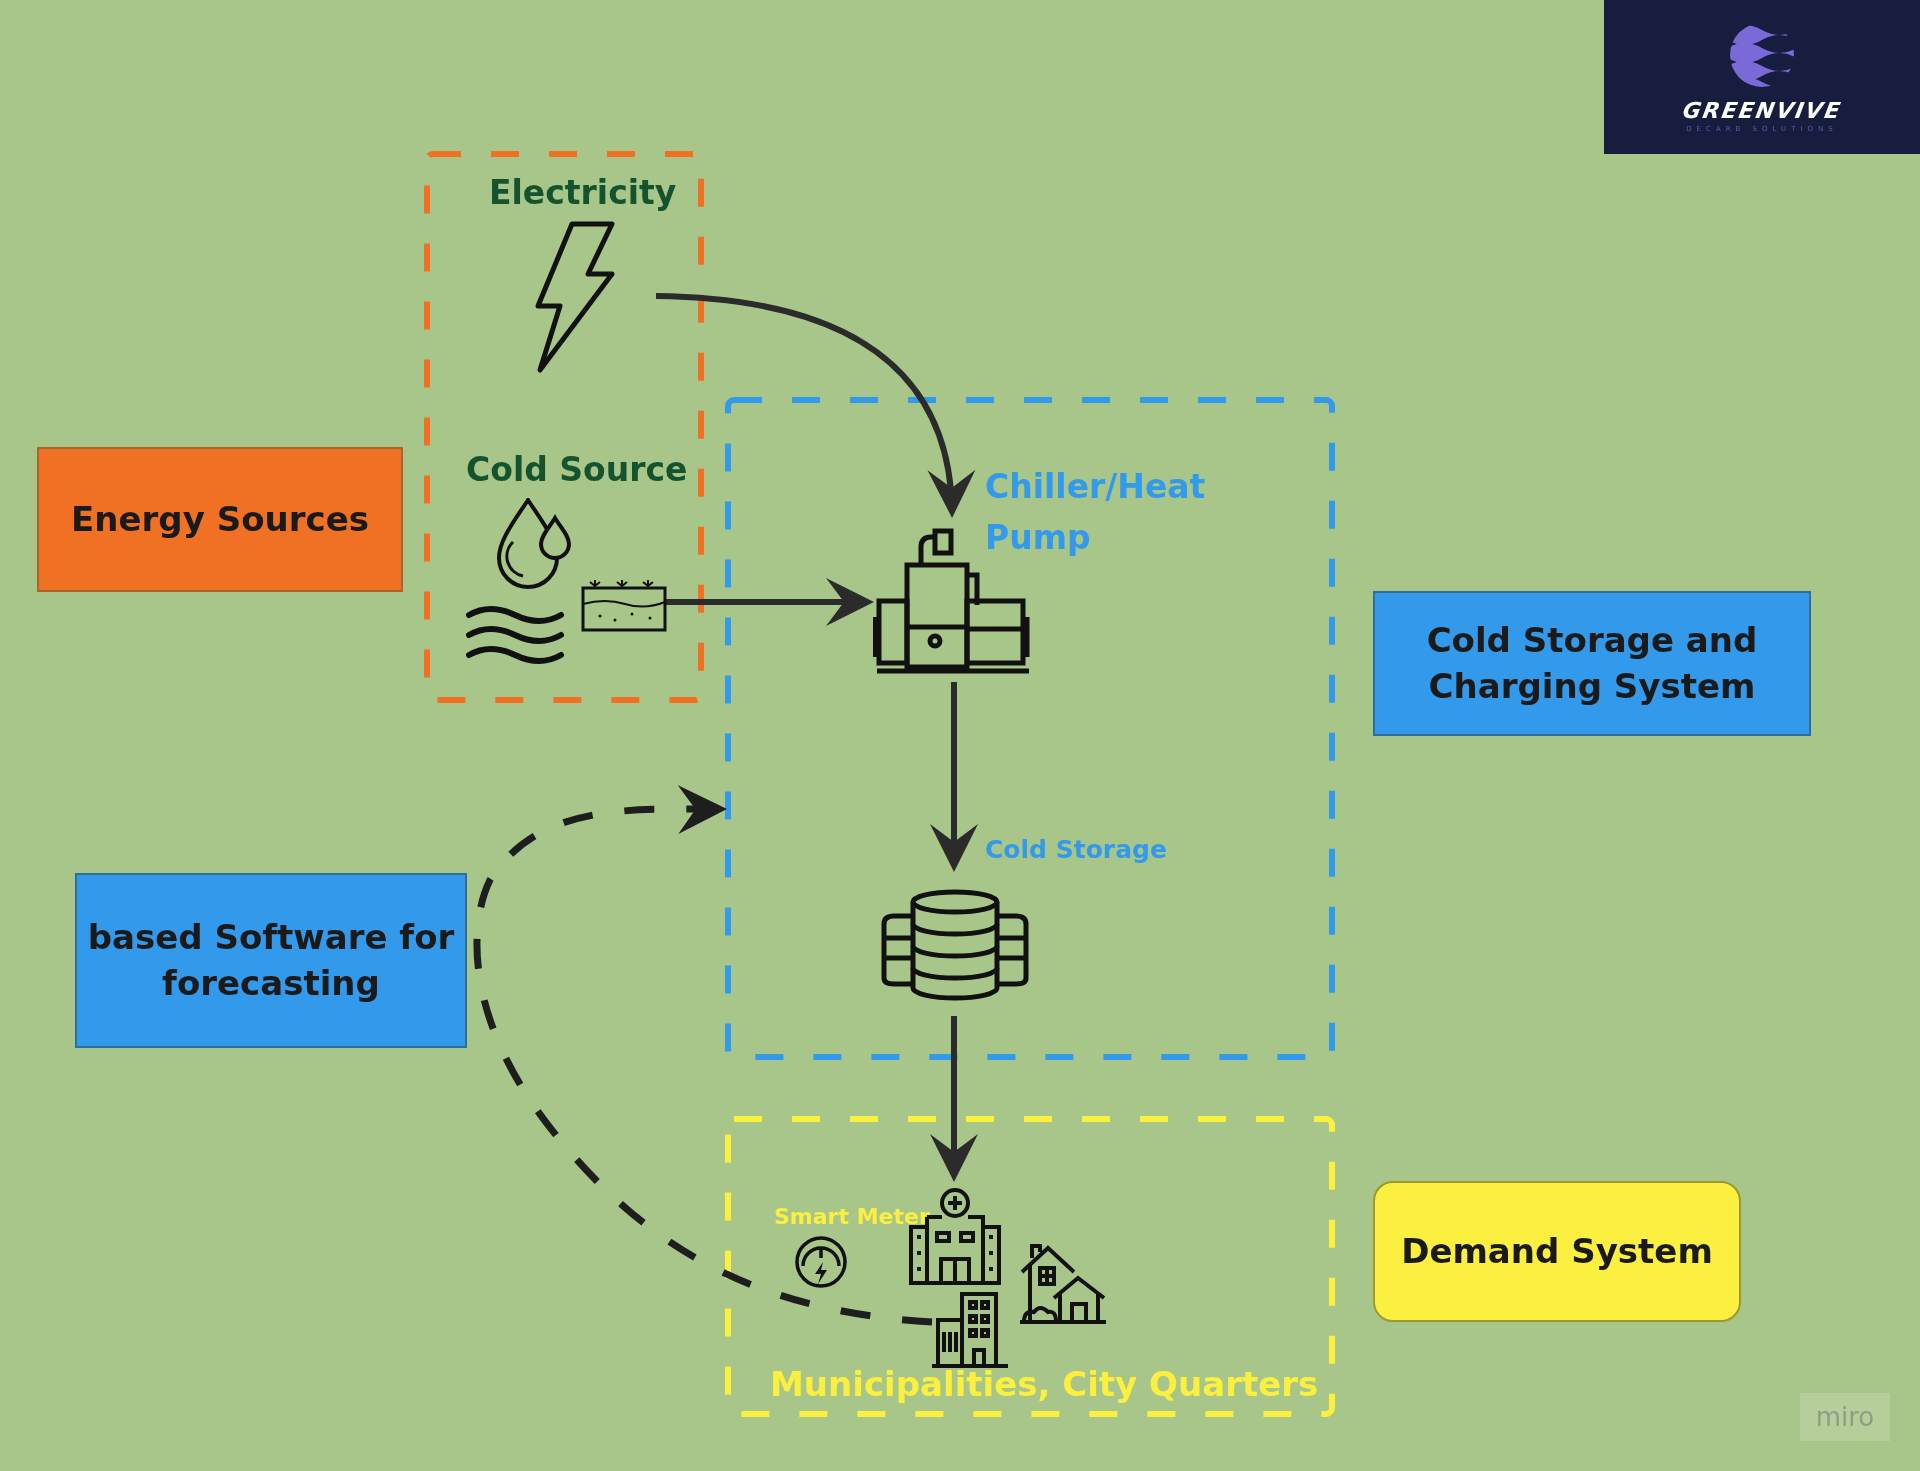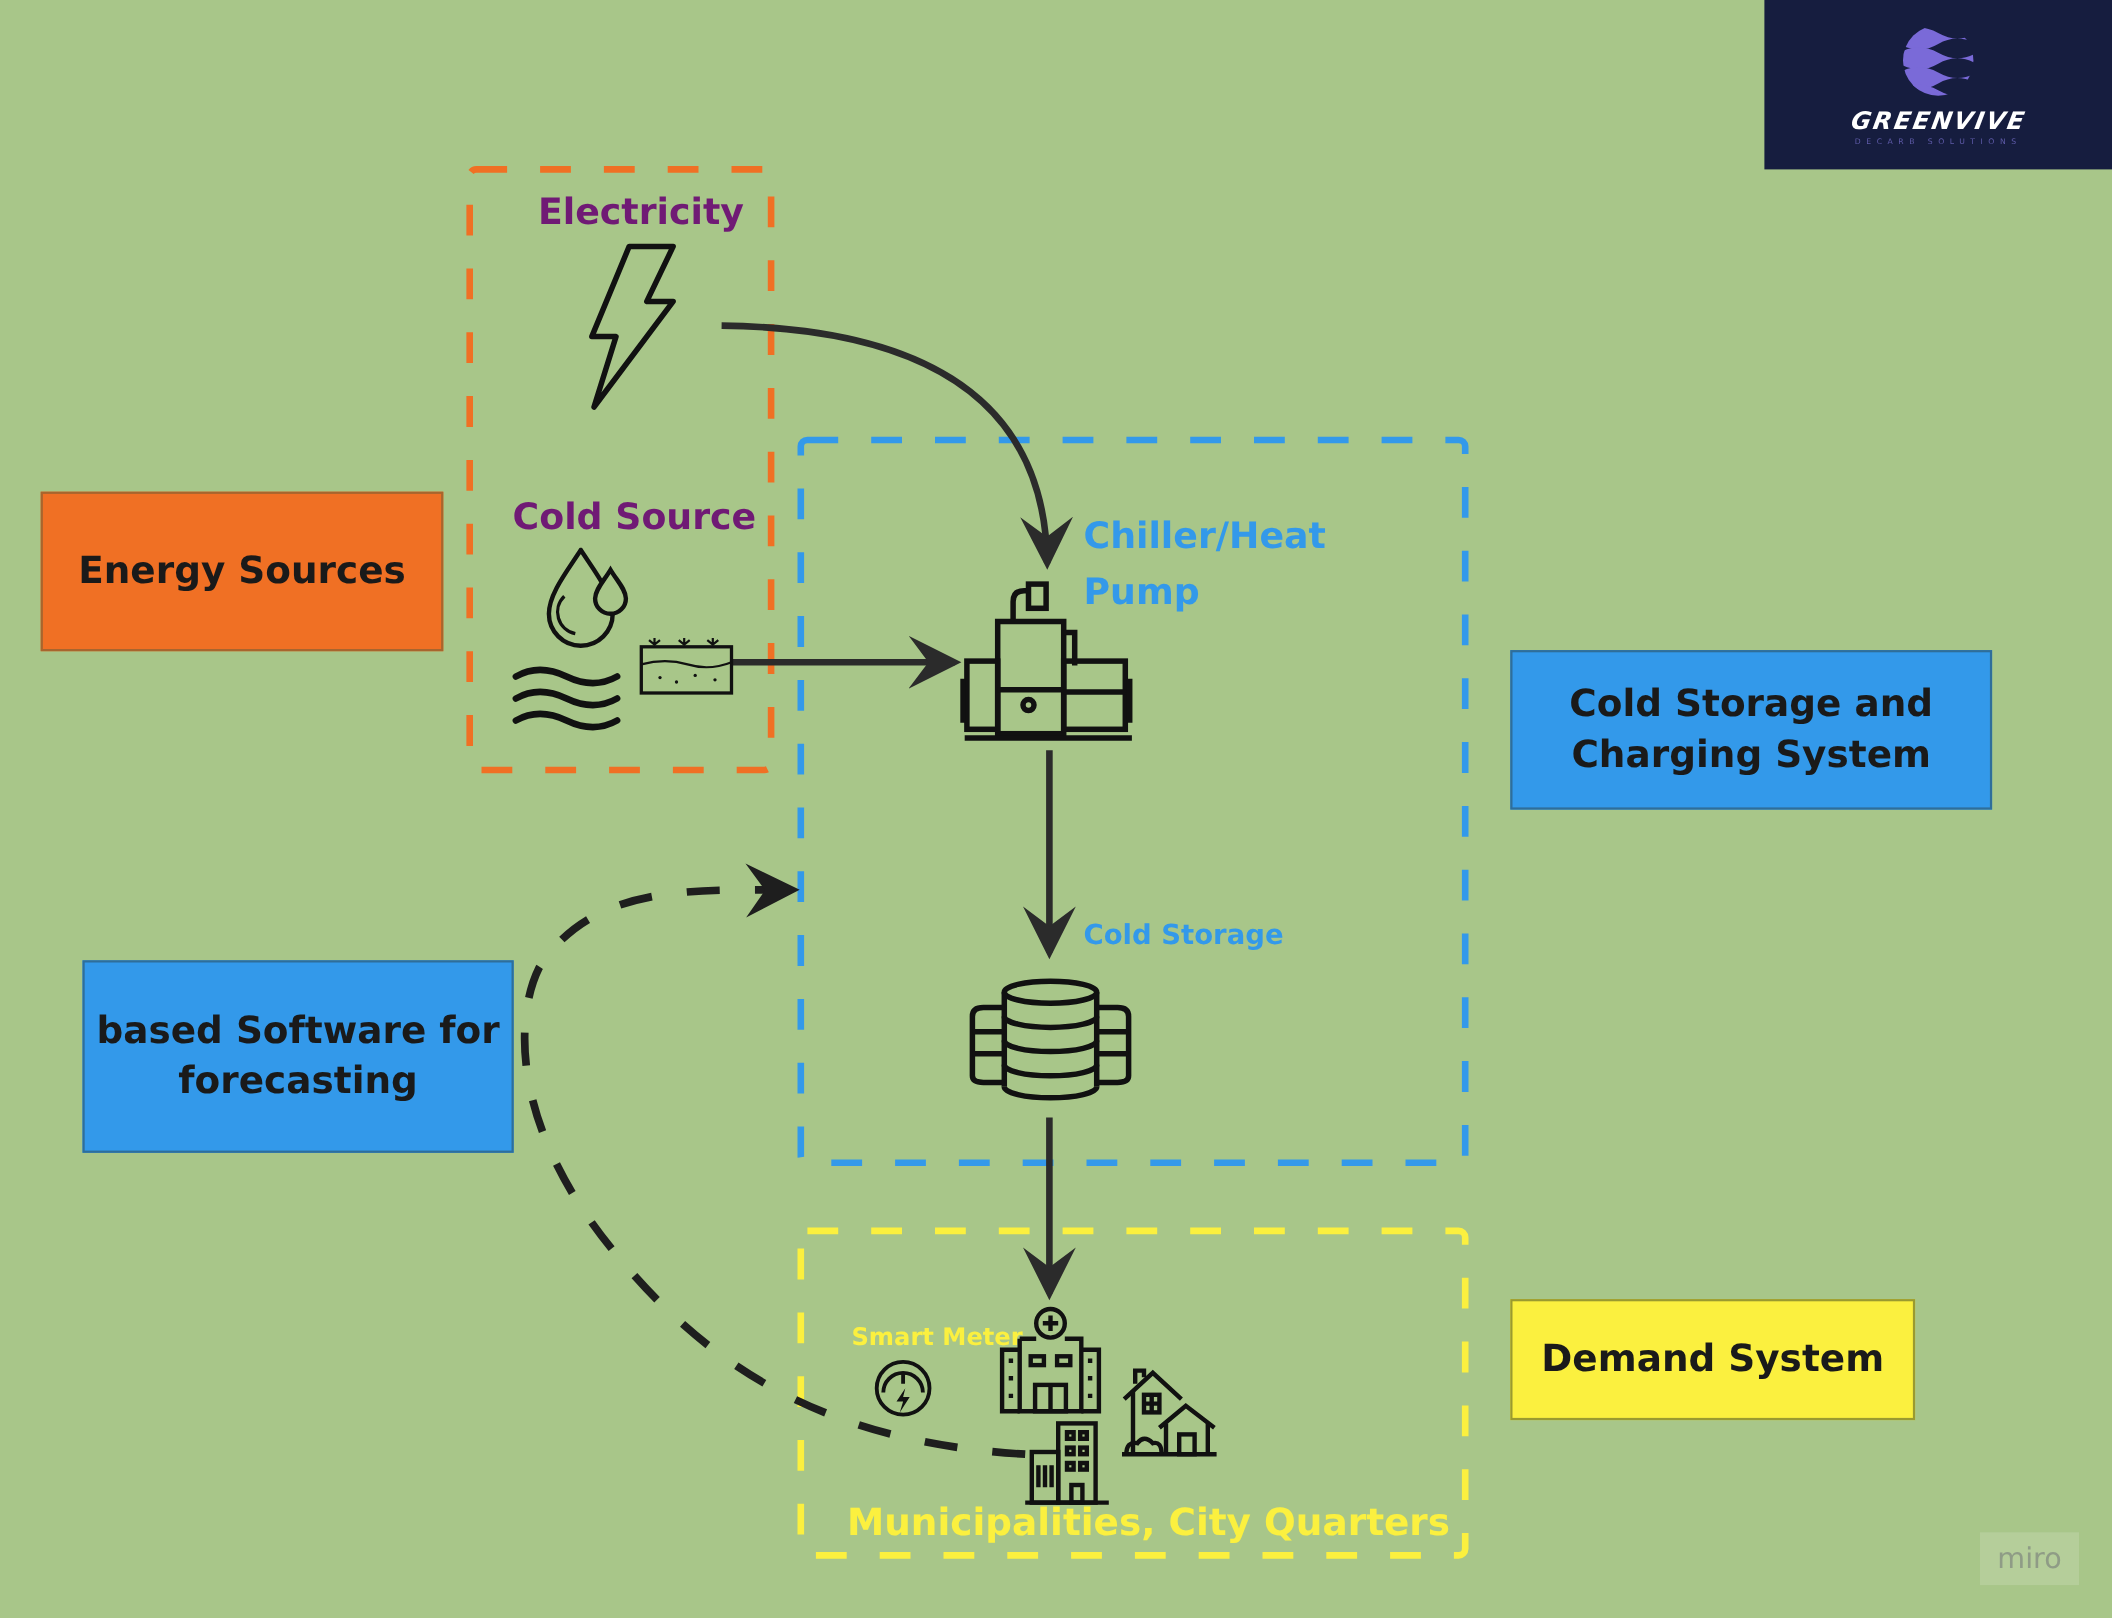--- a/index.html
+++ b/index.html
@@ -11,21 +11,21 @@
   svg.lines { position: absolute; left: 0; top: 0; }
   .box {
     position: absolute; display: flex; align-items: center; justify-content: center;
     text-align: center; font-weight: bold; color: #1a1a1a; box-sizing: border-box;
     line-height: 1.35;
   }
   .box-orange { background: #f07024; border: 2px solid #a8652e; }
   .box-blue { background: #3399ea; border: 2px solid #2f6e9a; }
   .box-yellow { background: #fbf03f; border: 2px solid #9a9a30; }
   .lbl { position: absolute; font-weight: bold; white-space: nowrap; }
-  .lbl-orange { color: #701a75; }
+  .lbl-orange { color: #14532d; }
   .lbl-blue { color: #3399ea; }
   .lbl-yellow { color: #fbf03f; }
   .logo {
     position: absolute; left: 1604px; top: 0; width: 316px; height: 154px;
     background: #161d3f; display: flex; flex-direction: column; align-items: center;
   }
   .logo-name {
     color: #ffffff; font-weight: bold; font-style: italic; font-size: 22px;
     letter-spacing: 2px; margin-top: 8px; transform: skewX(-10deg);
   }
@@ -92,21 +92,21 @@
 <div class="box box-blue" style="left:75px;top:873px;width:392px;height:175px;font-size:34px;flex-direction:column;">
   <span>based Software for</span>
   <span>forecasting</span>
 </div>
 
 <div class="box box-blue" style="left:1373px;top:591px;width:438px;height:145px;font-size:34px;flex-direction:column;">
   <span>Cold Storage and</span>
   <span>Charging System</span>
 </div>
 
-<div class="box box-yellow" style="left:1373px;top:1181px;width:368px;height:110px;font-size:34px;">
+<div class="box box-yellow" style="left:1373px;top:1181px;width:368px;height:141px;font-size:34px;border-radius:20px;">
   <span>Demand System</span>
 </div>
 
 <div class="lbl lbl-orange" style="left:489px;top:173px;font-size:33px;">Electricity</div>
 <svg class="icon" width="100" height="160" viewBox="0 0 100 160" style="left:530px;top:220px;">
   <path d="M42,4 L82,4 L58,54 L82,54 L10,150 L30,86 L8,86 Z" fill="none" stroke="#111" stroke-width="5" stroke-linejoin="round"></path>
 </svg>
 
 <div class="lbl lbl-orange" style="left:466px;top:450px;font-size:33px;">Cold Source</div>
 <svg class="icon" width="80" height="100" viewBox="0 0 80 100" style="left:495px;top:498px;">

